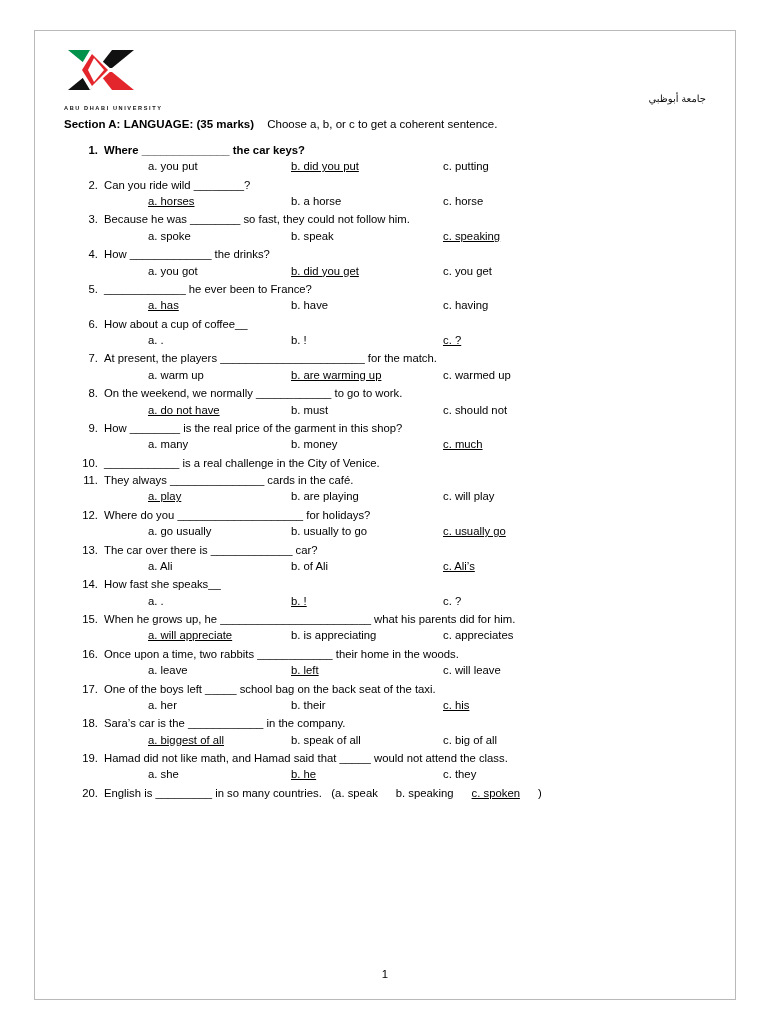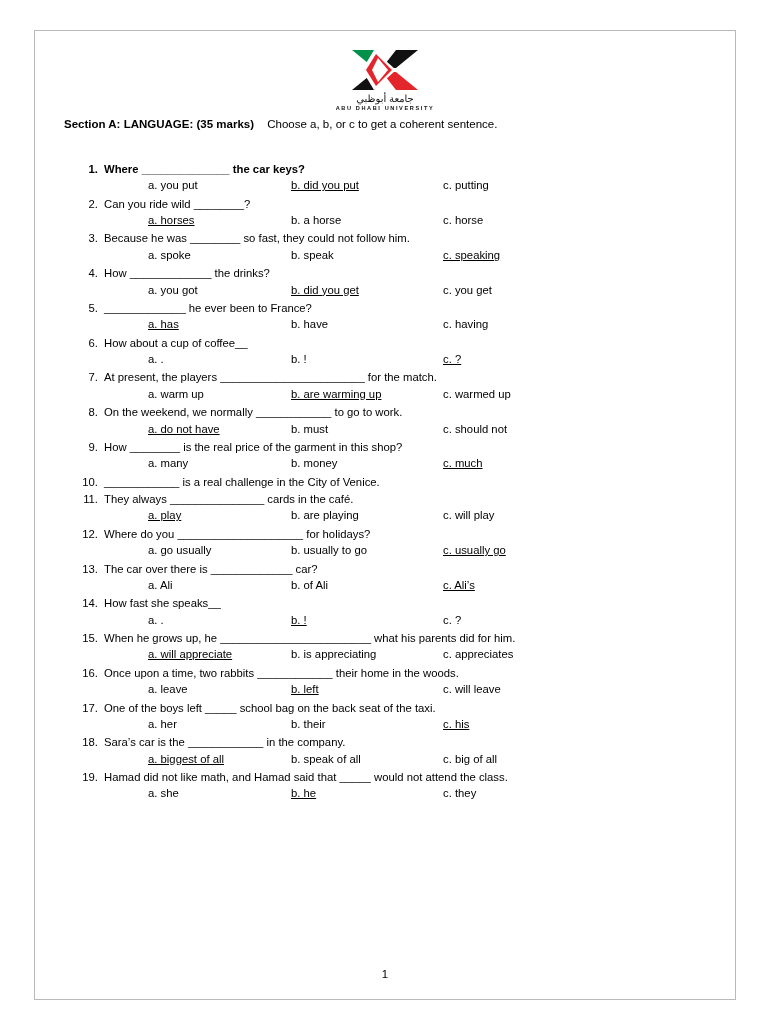--- a/index.html
+++ b/index.html
@@ -32,21 +32,20 @@
   }
   .content {
     position: relative;
     padding: 18px 30px 0 30px;
   }
 
   
   .logo-wrap {
     display: flex;
     flex-direction: column;
-    align-items: center;
     margin-bottom: 6px;
   }
   .logo-mark {
     width: 74px;
     height: 44px;
     position: relative;
   }
   .logo-mark svg { display: block; }
   .logo-ar {
     font-size: 10px;
@@ -91,21 +90,21 @@
     align-items: baseline;
   }
   .q-num {
     width: 34px;
     text-align: right;
     padding-right: 6px;
     flex: 0 0 auto;
   }
   .q-num.bold { font-weight: bold; }
   .q-text { flex: 1 1 auto; }
-  .q-text.bold { font-weight: bold; margin-top: 19px; }
+  .q-text.bold { font-weight: bold; }
 
   .opts {
     display: flex;
     margin: 0 0 2px 0;
     padding-left: 84px;
     font-size: 11.3px;
   }
   .opt { white-space: nowrap; }
   .opt.o1 { width: 132px; }
   .opt.o2 { width: 152px; padding-left: 11px; }
@@ -355,18 +354,24 @@
           <div class="q-line">
             <span class="q-num">19.</span>
             <span class="q-text">Hamad did not like math, and Hamad said that _____ would not attend the class.</span>
           </div>
           <div class="opts">
             <span class="opt o1">a. she</span>
             <span class="opt o2 u">b. he</span>
             <span class="opt o3">c. they</span>
           </div>
         </div>
+        <div class="q">
+          <div class="q-line">
+            <span class="q-num">20.</span>
+            <span class="q-text">English is _________ in so many countries.<span class="inline-opts">&nbsp;&nbsp;&nbsp;<span class="opt">(a. speak</span><span class="opt">b. speaking</span><span class="opt u">c. spoken</span><span>)</span></span></span>
+          </div>
+        </div>
       </div>
 
   </div>
 
   <div class="page-num">1</div>
 </div>
 
 </body></html>

